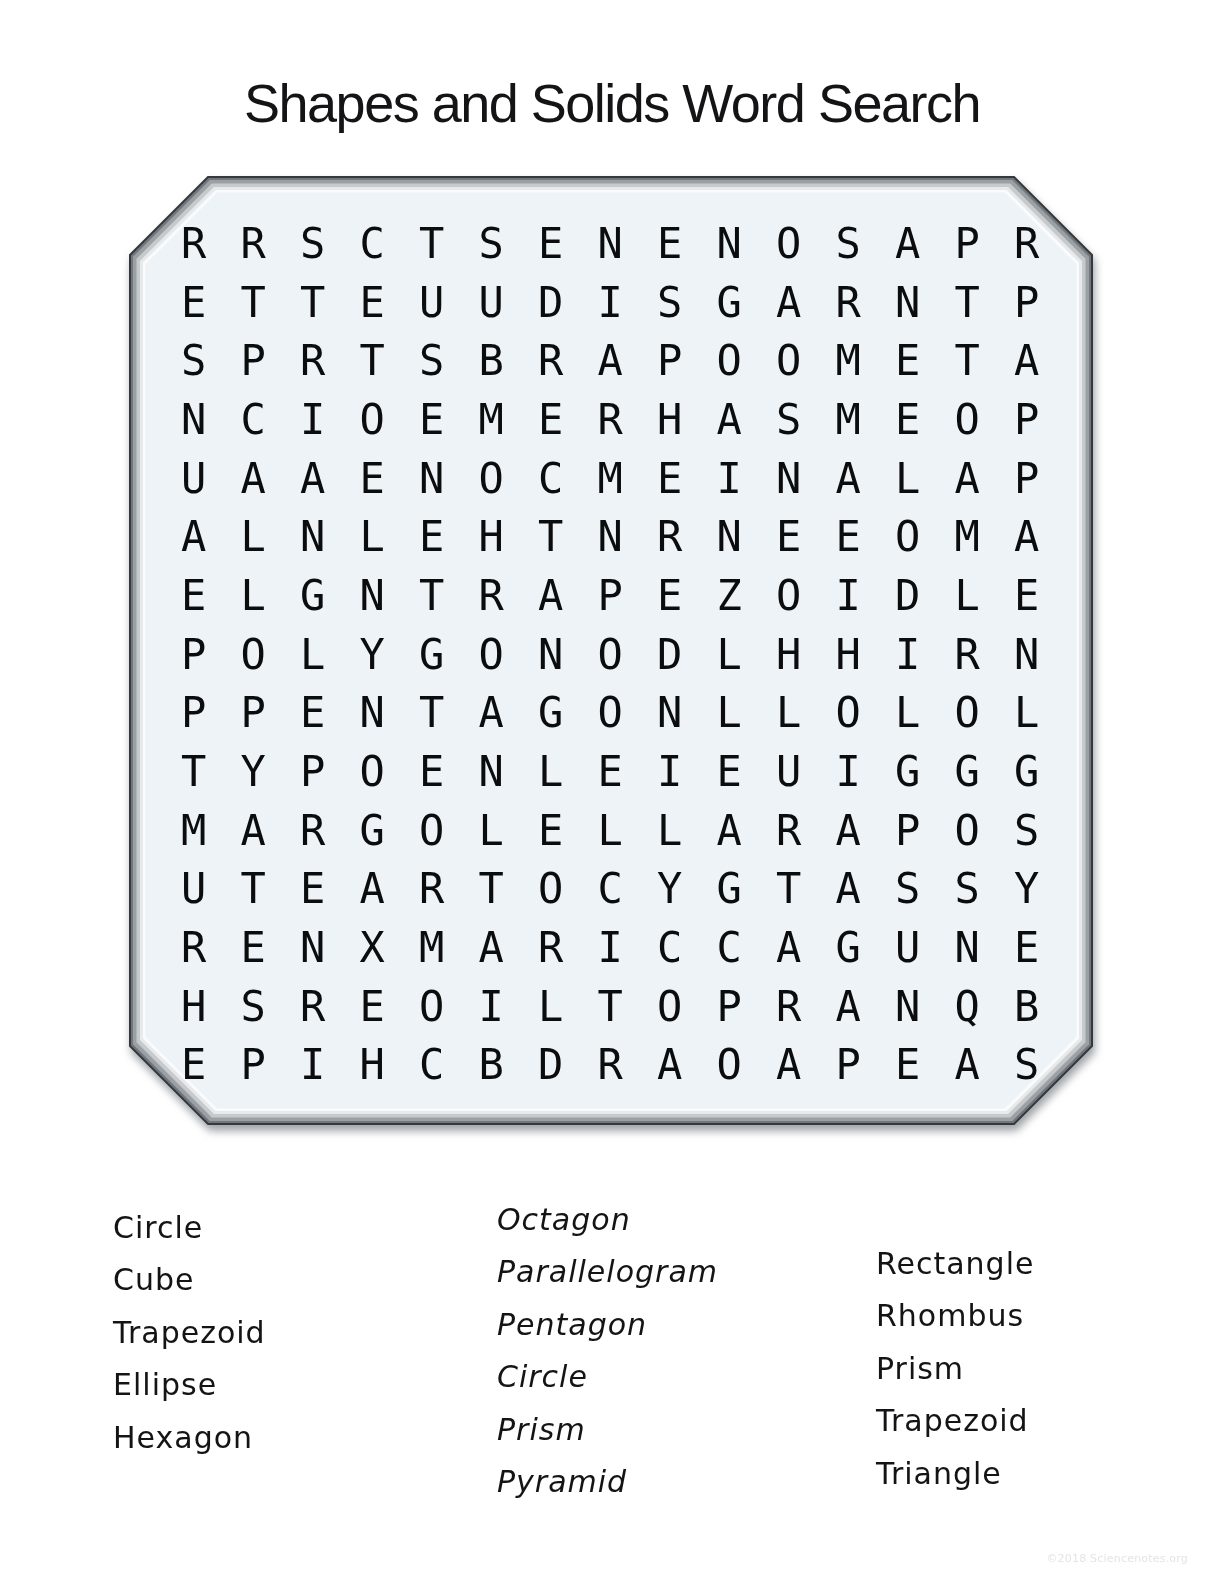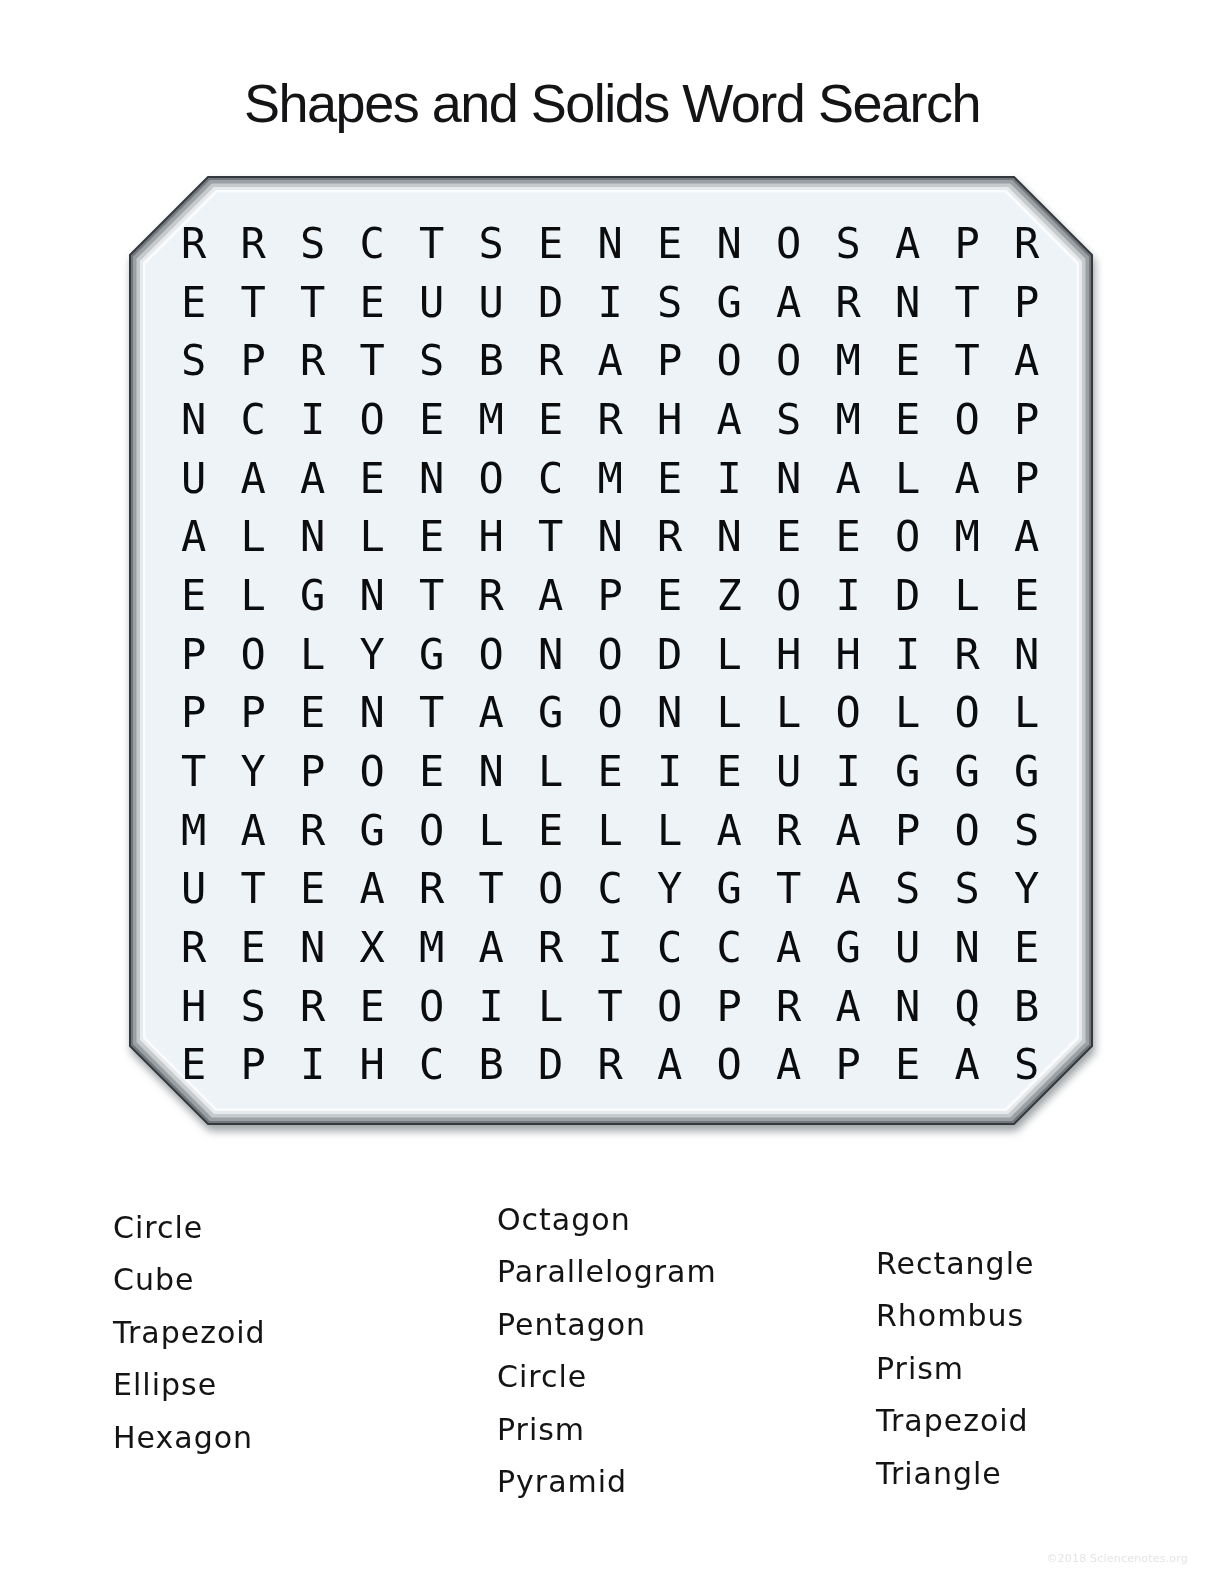--- a/index.html
+++ b/index.html
@@ -28,21 +28,21 @@
     color:var(--letter-color,#0a0c0d);
   }
   #letter-grid span { display:flex; align-items:center; justify-content:center; }
   .word-col {
     position:absolute;
     font-size:30px; line-height:52.4px; letter-spacing:1px;
     color:var(--text-color,#141416);
     white-space:nowrap;
   }
   #word-col-0 { left:113px;  top:1202px; }
-  #word-col-1 { left:497px;  top:1194px; }
+  #word-col-1 { left:497px;  top:1194px;font-style:italic; }
   #word-col-2 { left:876px;  top:1194px;margin-top:44px; }
   .watermark {
     position:absolute; top:1552px; right:36px;
     font-size:11px; letter-spacing:0.2px;
     color:var(--watermark-color,#e2e4e6);
     white-space:nowrap;
   }
 </style>
 </head>
 <body>

